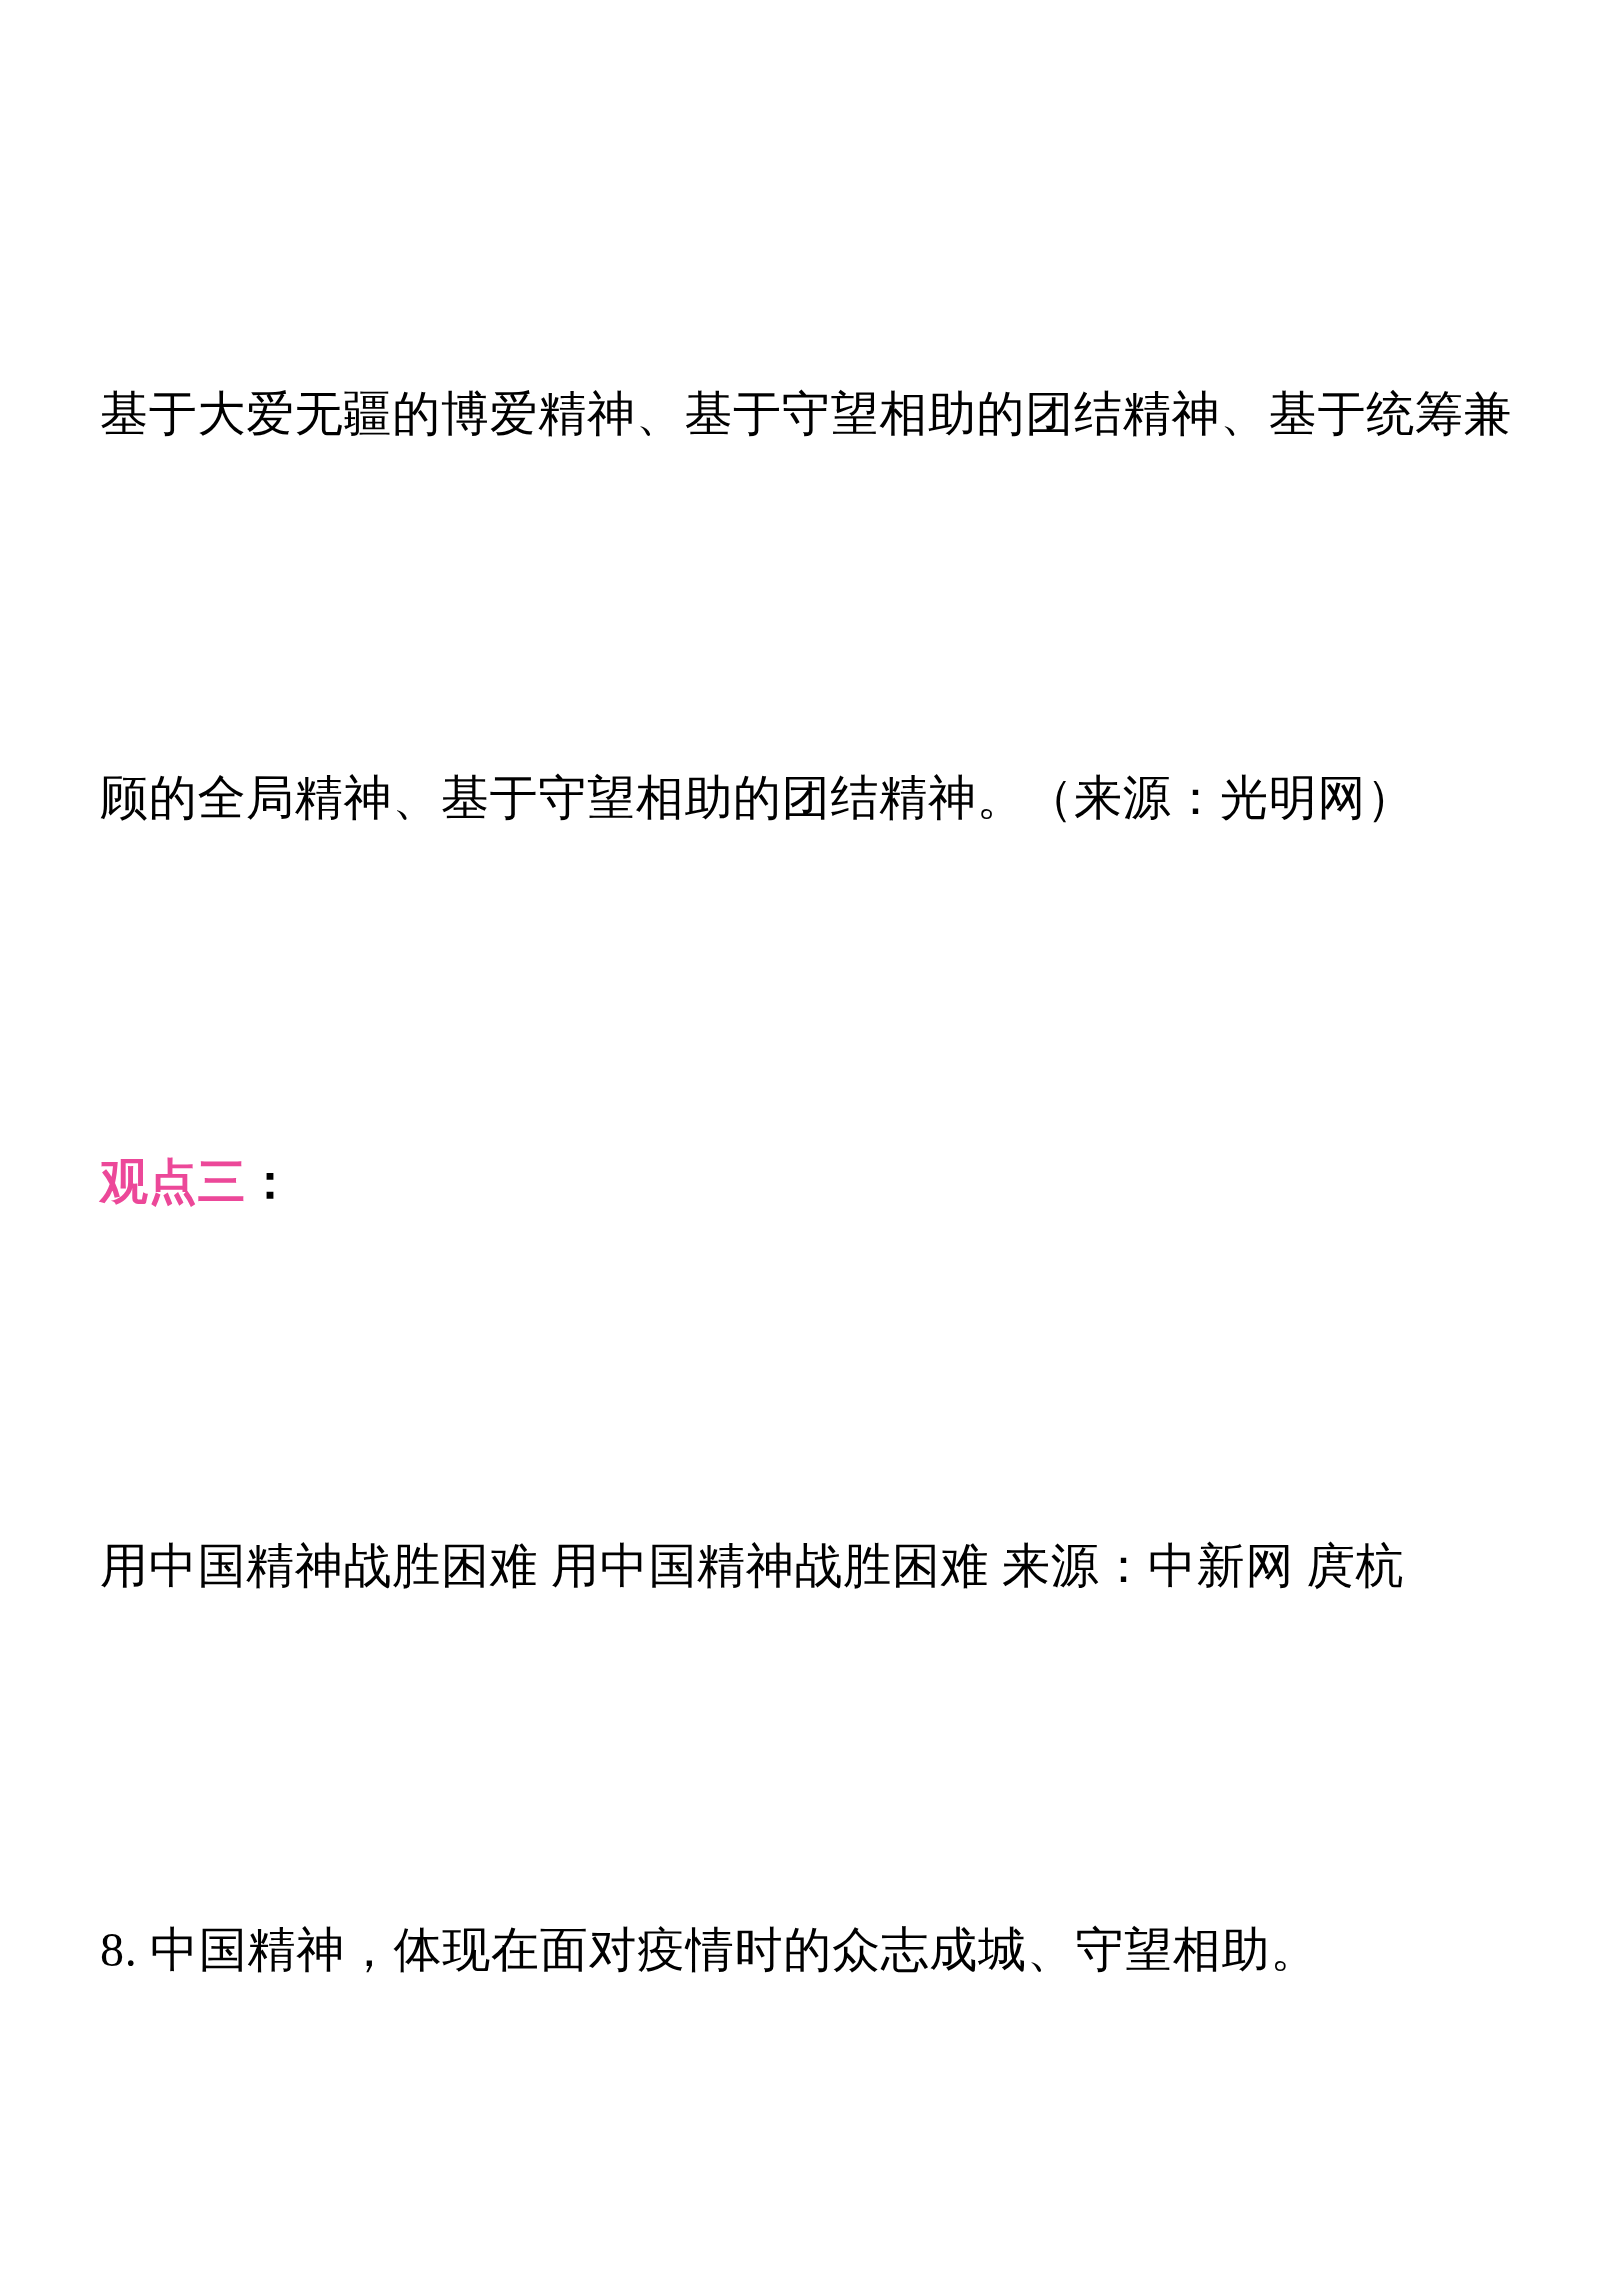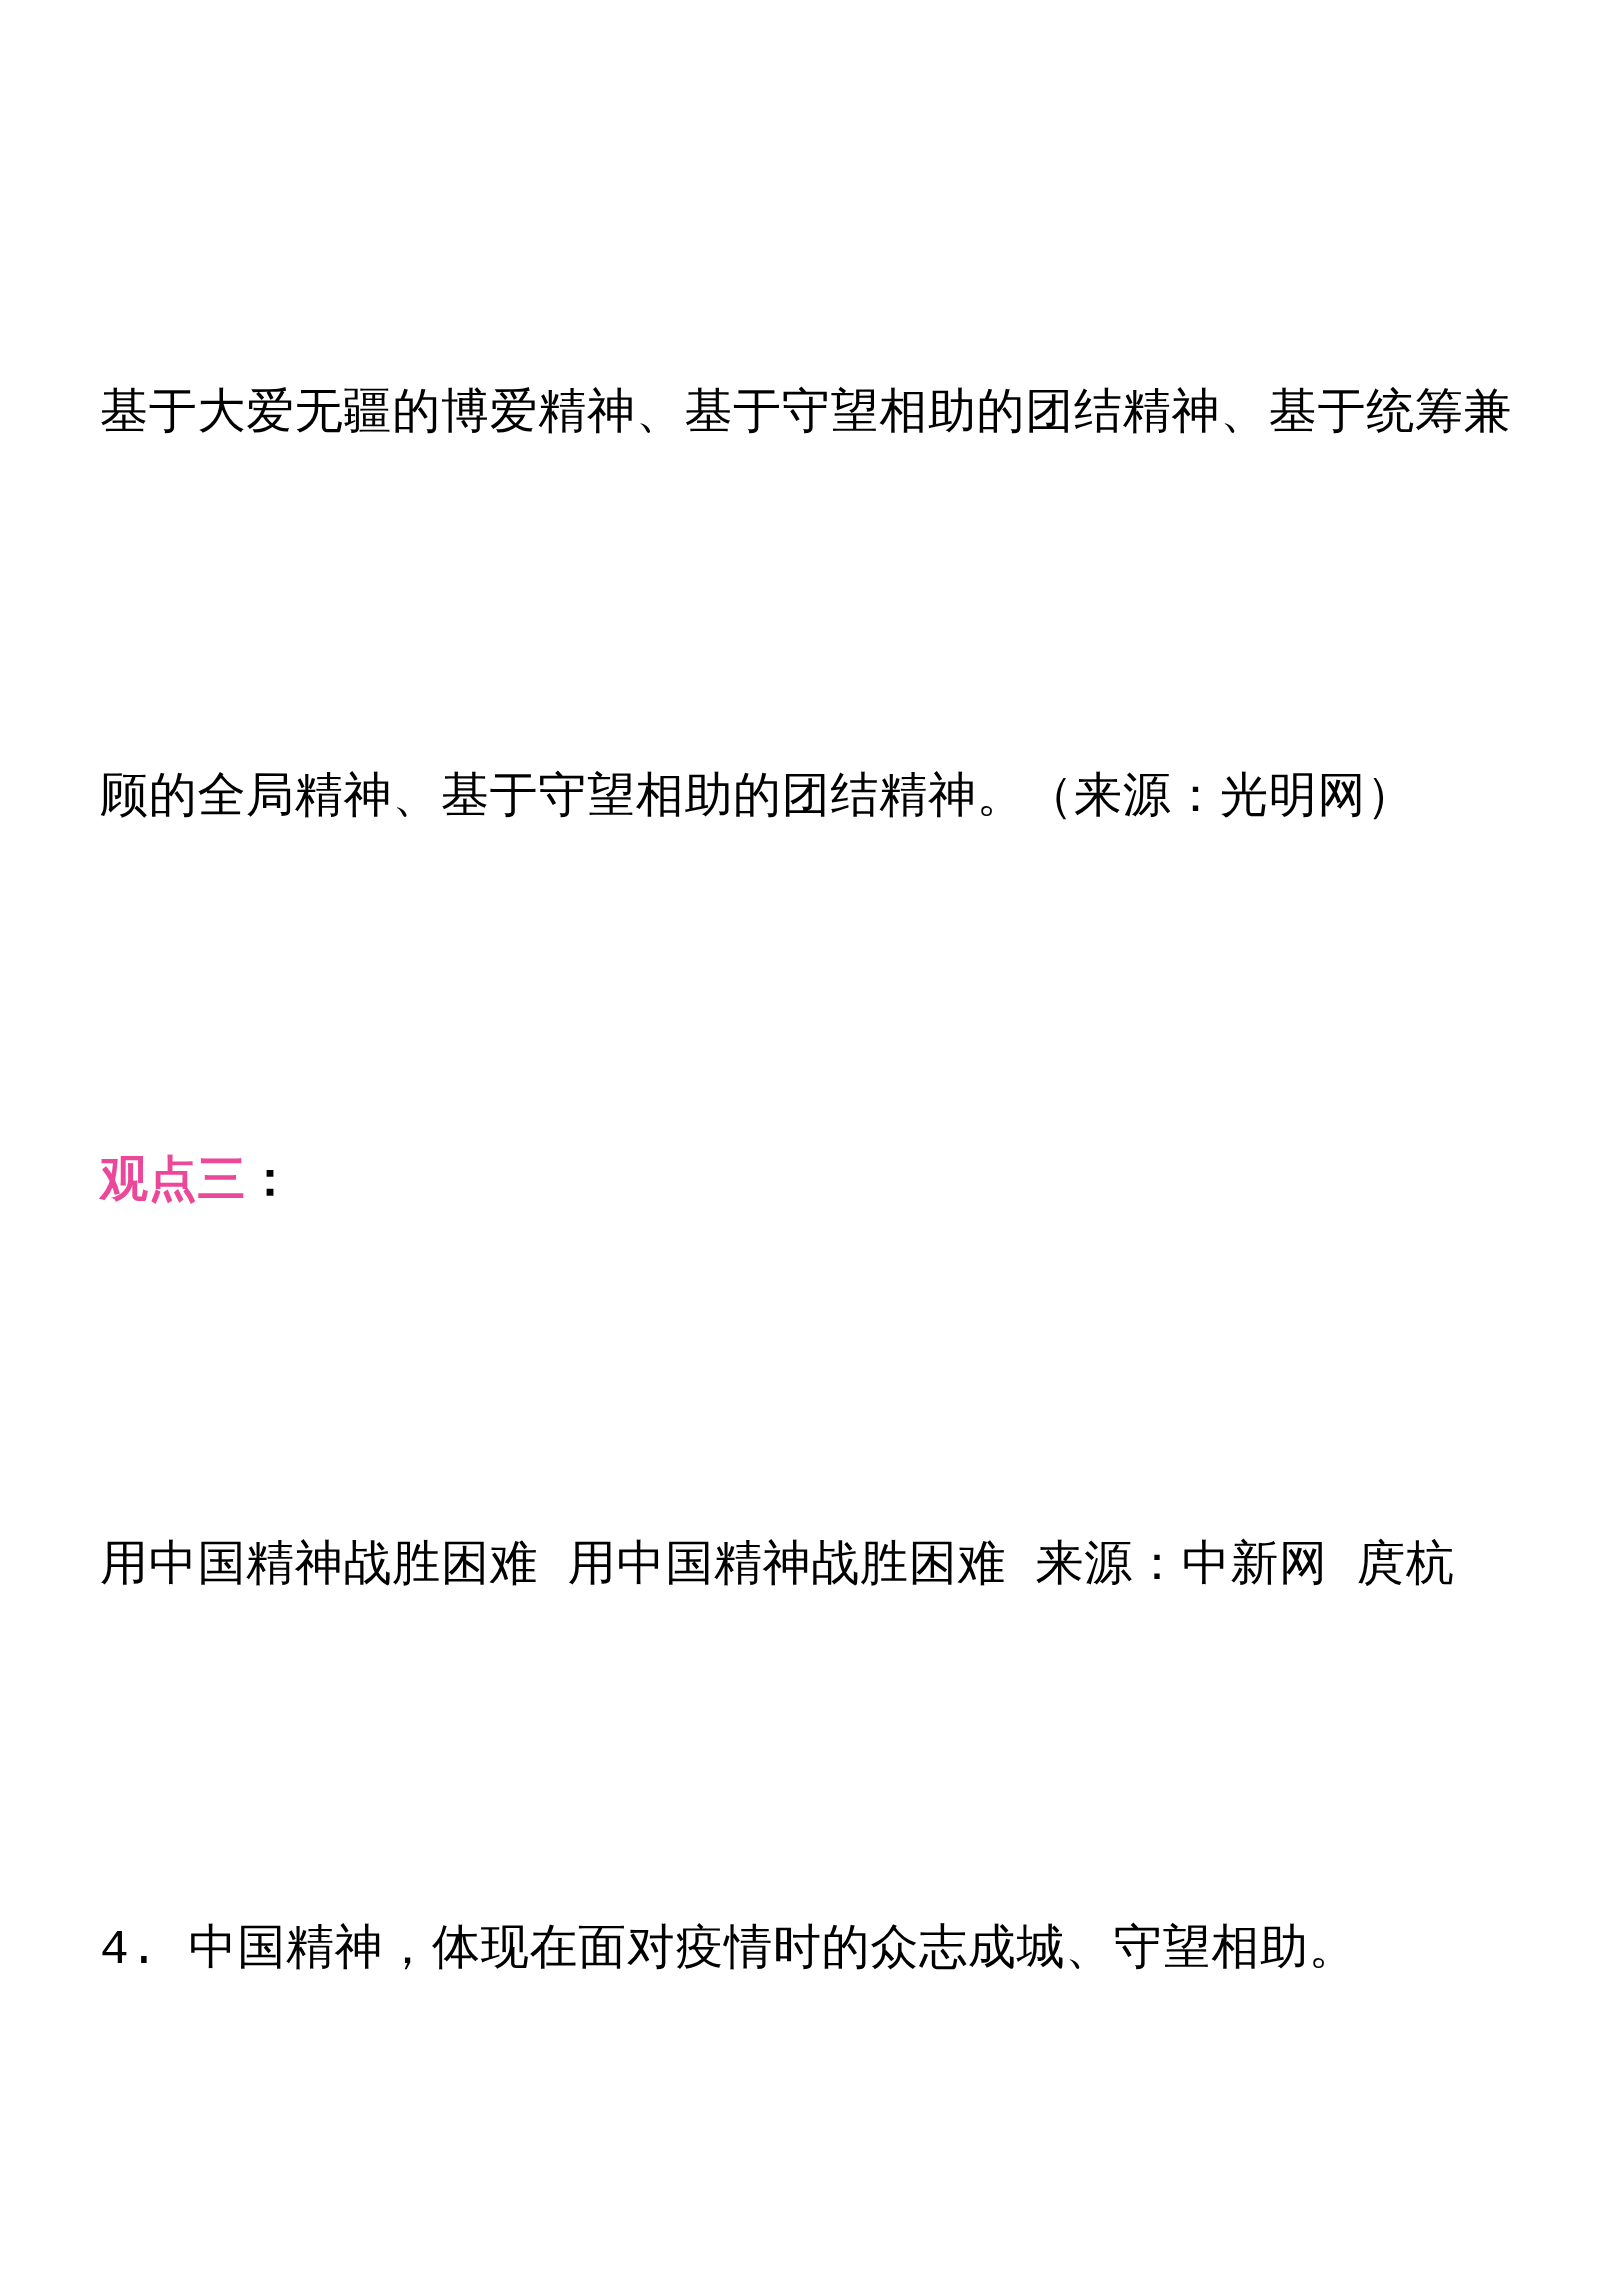--- a/index.html
+++ b/index.html
@@ -8,21 +8,21 @@
     background: #ffffff;
   }
   .page {
     position: relative;
     width: 1623px;
     height: 2295px;
     background: #ffffff;
     box-sizing: border-box;
     padding: 94px 55px 0 100px;
     overflow: hidden;
-    font-family: Liberation Mono, monospace;
+    font-family: Liberation Serif, serif;
     font-size: 48px;
     line-height: 128px;
     color: #000000;
     white-space: pre;
   }
   p.line {
     margin: 0;
     padding: 0;
     font-weight: 400;
     letter-spacing: 0.7px;
@@ -40,21 +40,21 @@
   }
 </style>
 </head>
 <body>
 
 <main class="page">
   <p class="line">基于大爱无疆的博爱精神、基于守望相助的团结精神、基于统筹兼</p>
   <p class="line">顾的全局精神、基于守望相助的团结精神。（来源：光明网）</p>
   <p class="line heading"><span class="heading-label">观点三</span><span class="heading-colon">：</span></p>
   <p class="line">用中国精神战胜困难 用中国精神战胜困难 来源：中新网 庹杭</p>
-  <p class="line">4. 中国精神，体现在面对疫情时的众志成城、守望相助。</p>
+  <p class="line">8. 中国精神，体现在面对疫情时的众志成城、守望相助。</p>
   <p class="line">2. 中国精神，体现在防疫战场上的壮丽逆行、英勇战斗。</p>
   
   
   
   
   
   
   
   
   

